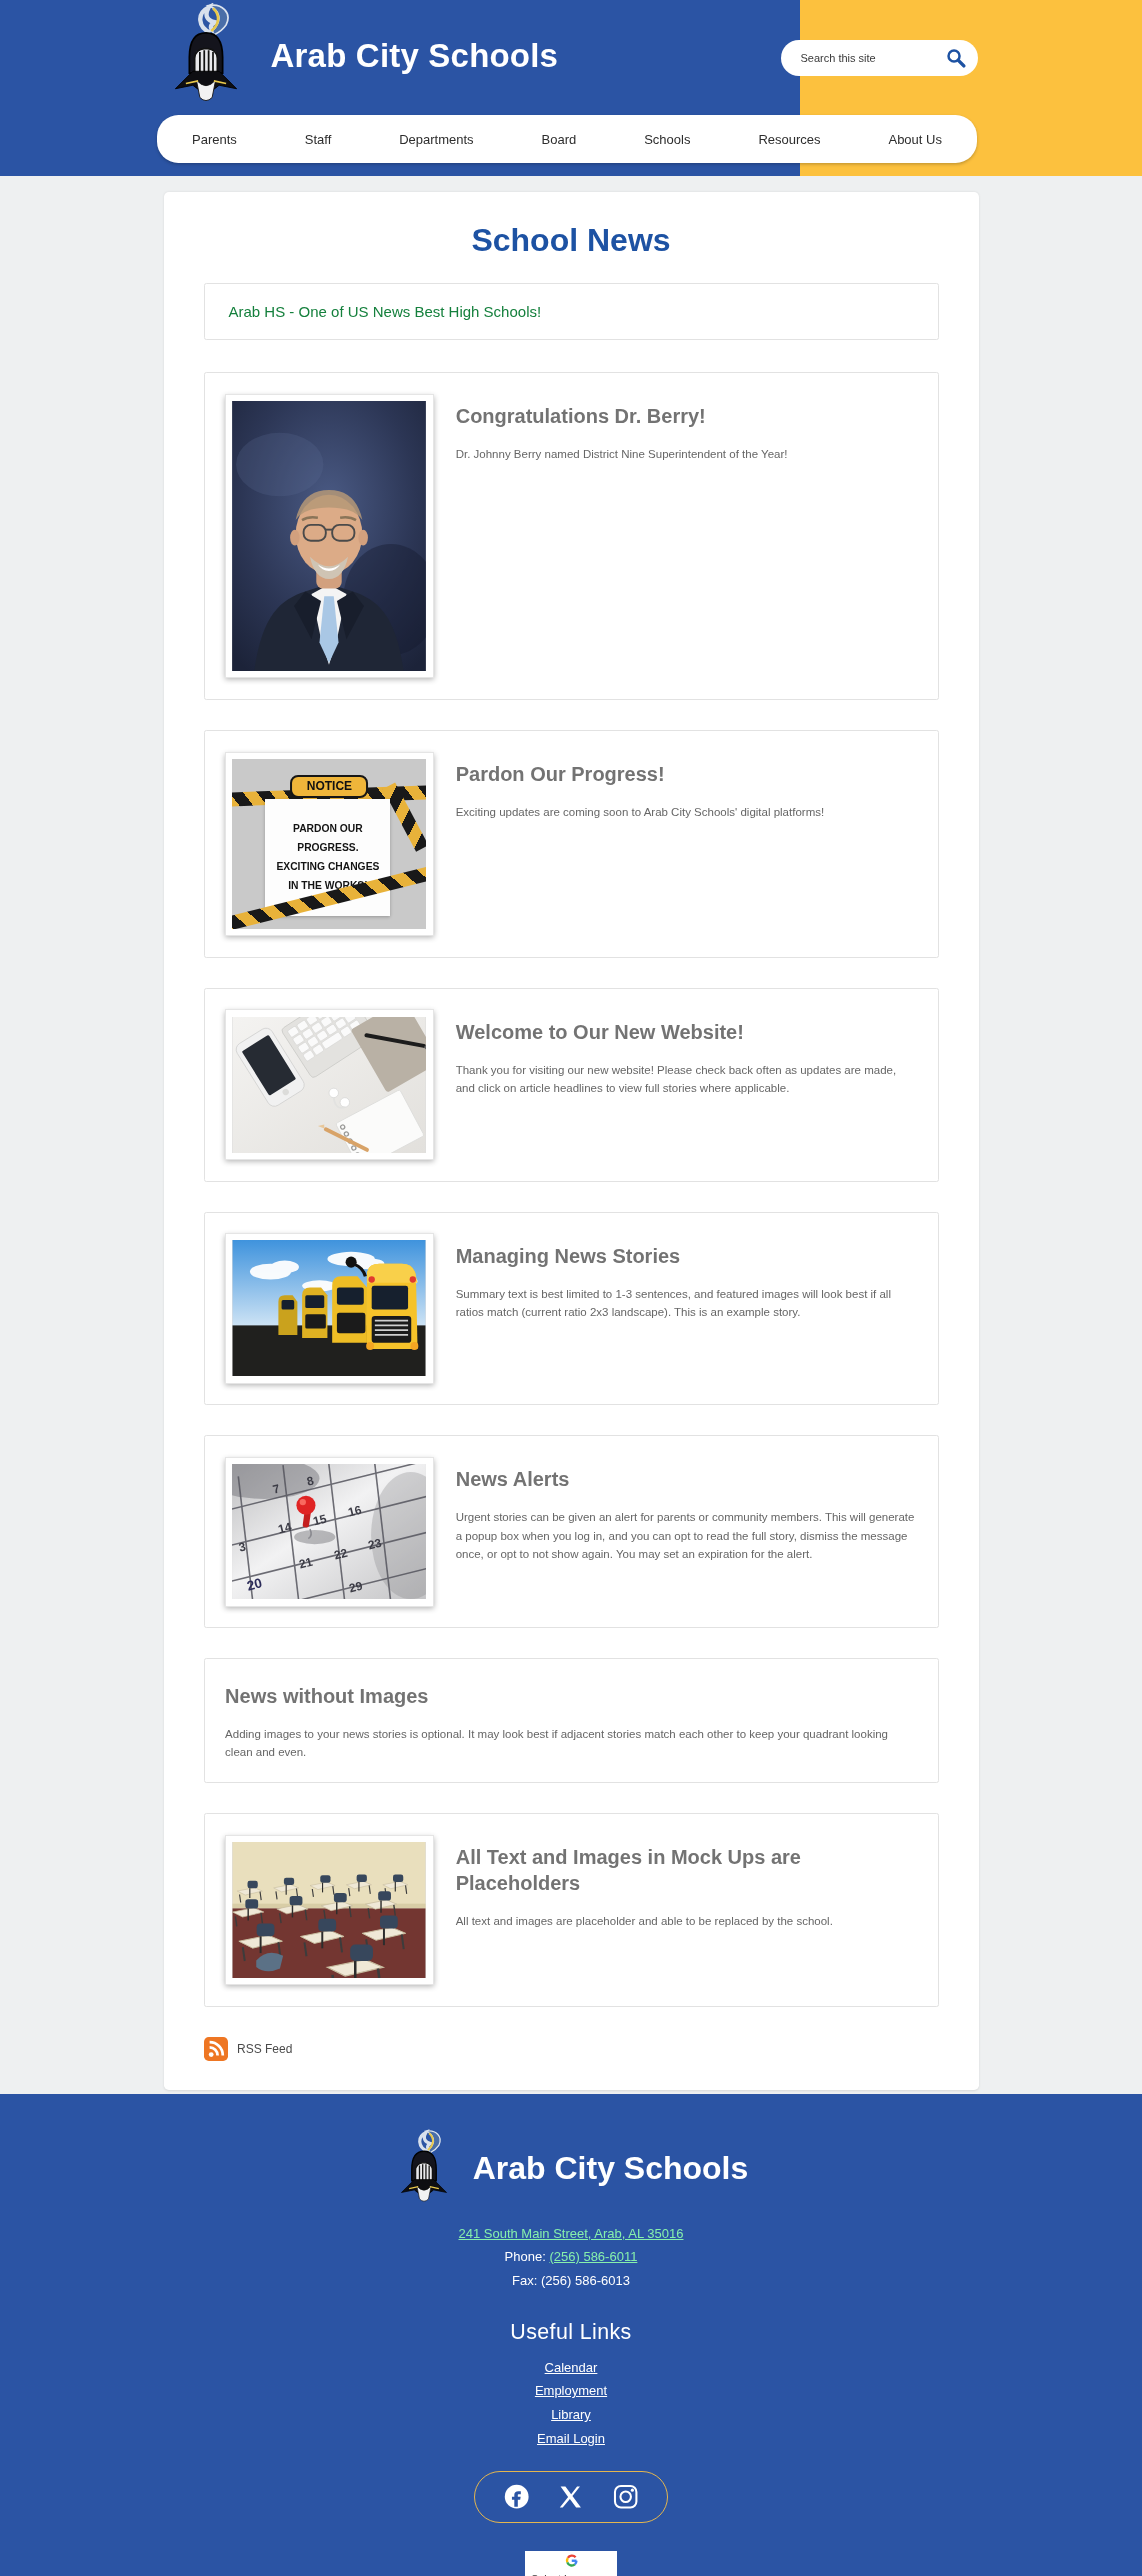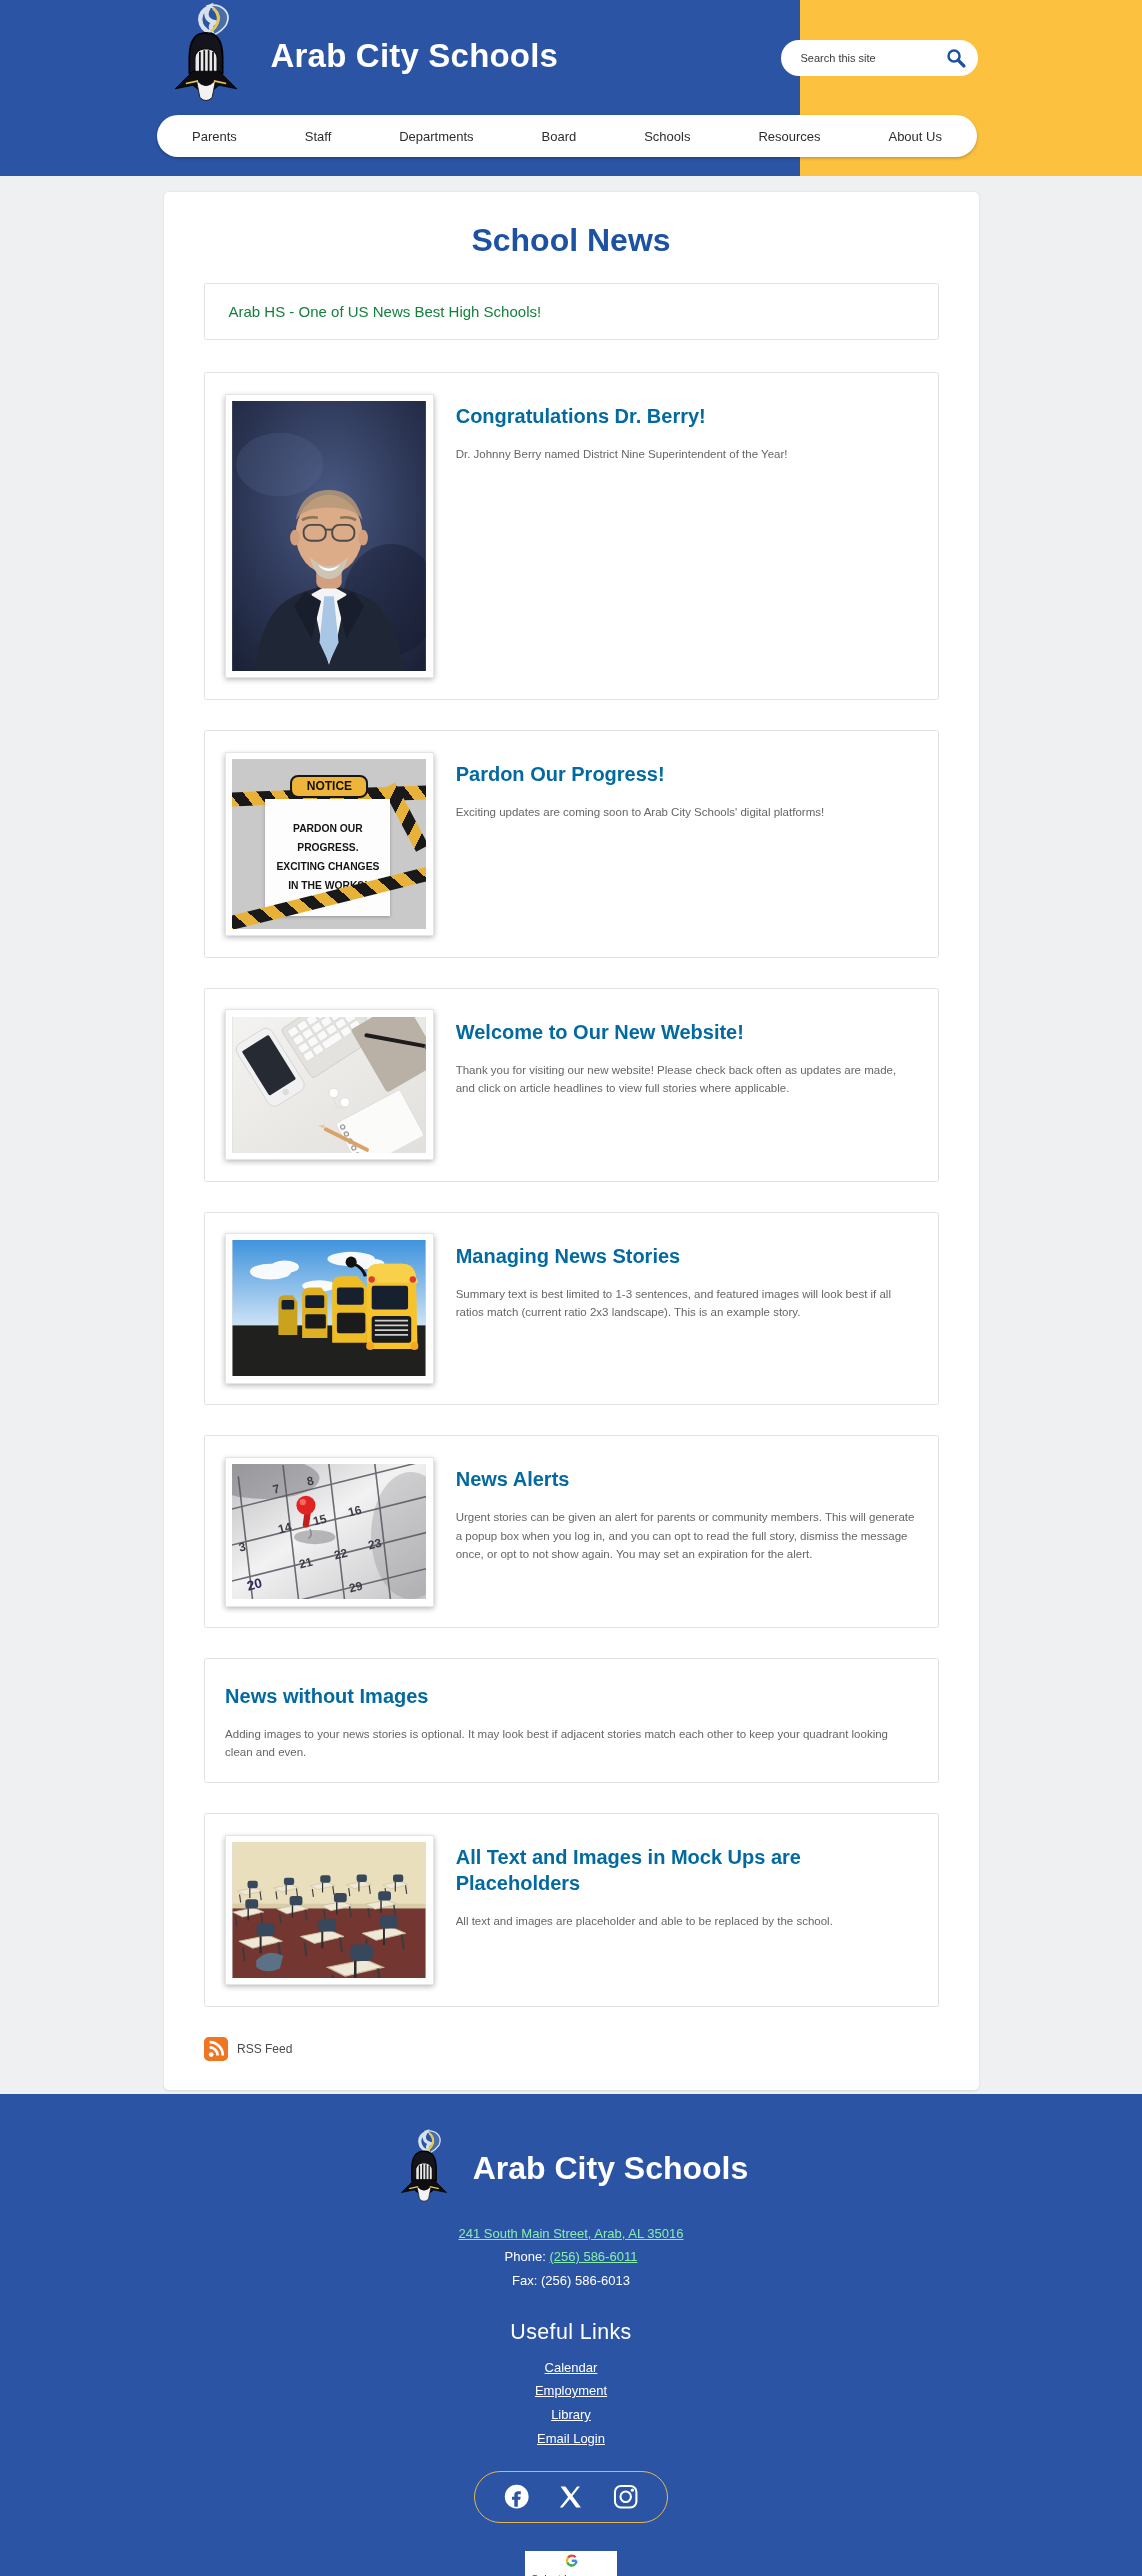--- a/index.html
+++ b/index.html
@@ -20,39 +20,39 @@
   .site-title { color:#ffffff; font-size:33px; font-weight:700; letter-spacing:0.2px; margin:0; }
 
   .search-pill { position:absolute; left:781px; top:40px; width:197px; height:36px;
     background:#fff; border-radius:18px; display:flex; align-items:center;
     padding:0 11px 0 17.5px; z-index:3; }
   .search-input { border:none; outline:none; flex:1; font-size:11px; color:#2d2d2d; background:transparent;
     font-family:"Liberation Sans", sans-serif; }
   .search-input::placeholder { color:#3a3a3a; opacity:1; }
   .search-btn { background:none; border:none; padding:0; cursor:pointer; display:flex; }
 
-  .main-nav { position:absolute; left:157px; top:115px; width:820px; height:42px;
+  .main-nav { position:absolute; left:157px; top:115px; width:820px; height:48px;
     background:#fff; border-radius:21.4px; display:flex; align-items:center;
     justify-content:space-between; padding:0 35px; box-shadow:0 1.6px 3.2px rgba(0,0,0,.22); z-index:2; }
   .nav-item { font-size:13px; color:#2d2d2d; text-decoration:none; cursor:pointer; }
 
   
   .content-card { width:815px; margin:16px auto 4.8px; background:#fff; border-radius:4.8px;
     padding:27px 40px 28.6px; box-shadow:0 0.8px 2.4px rgba(0,0,0,.10); }
   .page-title { color:#1d52a3; font-size:32px; font-weight:700; margin:3.2px 0 24px;text-align:center; }
   .alert-box { border:0.8px solid #e2e2e2; border-radius:2.4px; padding:19px 24px; margin-bottom:32px;
     font-size:15px; color:#15803d; cursor:pointer; }
 
   .story-card { border:0.8px solid #e2e2e2; border-radius:2.4px; padding:20.6px; margin-bottom:30px;
     display:flex; gap:22px; align-items:flex-start; }
   .thumb { flex:0 0 auto; background:#fff; border:0.8px solid #e5e5e5; padding:6.3px;
     box-shadow:0 1.6px 5.6px rgba(0,0,0,.30); }
   .thumb-inner { display:block; position:relative; overflow:hidden; background:#ddd; }
   .story-body { padding-top:9.5px; }
-  .story-title { font-size:20px; font-weight:700; color:#0369a1; margin:0 0 16px; line-height:1.3;
+  .story-title { font-size:20px; font-weight:700; color:#737373; margin:0 0 16px; line-height:1.3;
     max-width:381px; cursor:pointer; }
   .story-summary { font-size:11.5px; color:#666; line-height:1.6; max-width:492px; margin:0; }
 
   
   .notice-box { width:194px; height:170px; background:#c9c9c9; position:relative; }
   .tape { position:absolute; height:14.3px;
     background:repeating-linear-gradient(55deg,#e8b23a 0 11px,#191919 11px 22px); }
   .tape1 { width:206px; left:-6.3px; top:30px; transform:rotate(-2deg); }
   .tape2 { width:222px; left:-16px; top:133px; transform:rotate(-14deg); }
   .tape3 { width:71px; right:-14.3px; top:51px; transform:rotate(62deg); }

